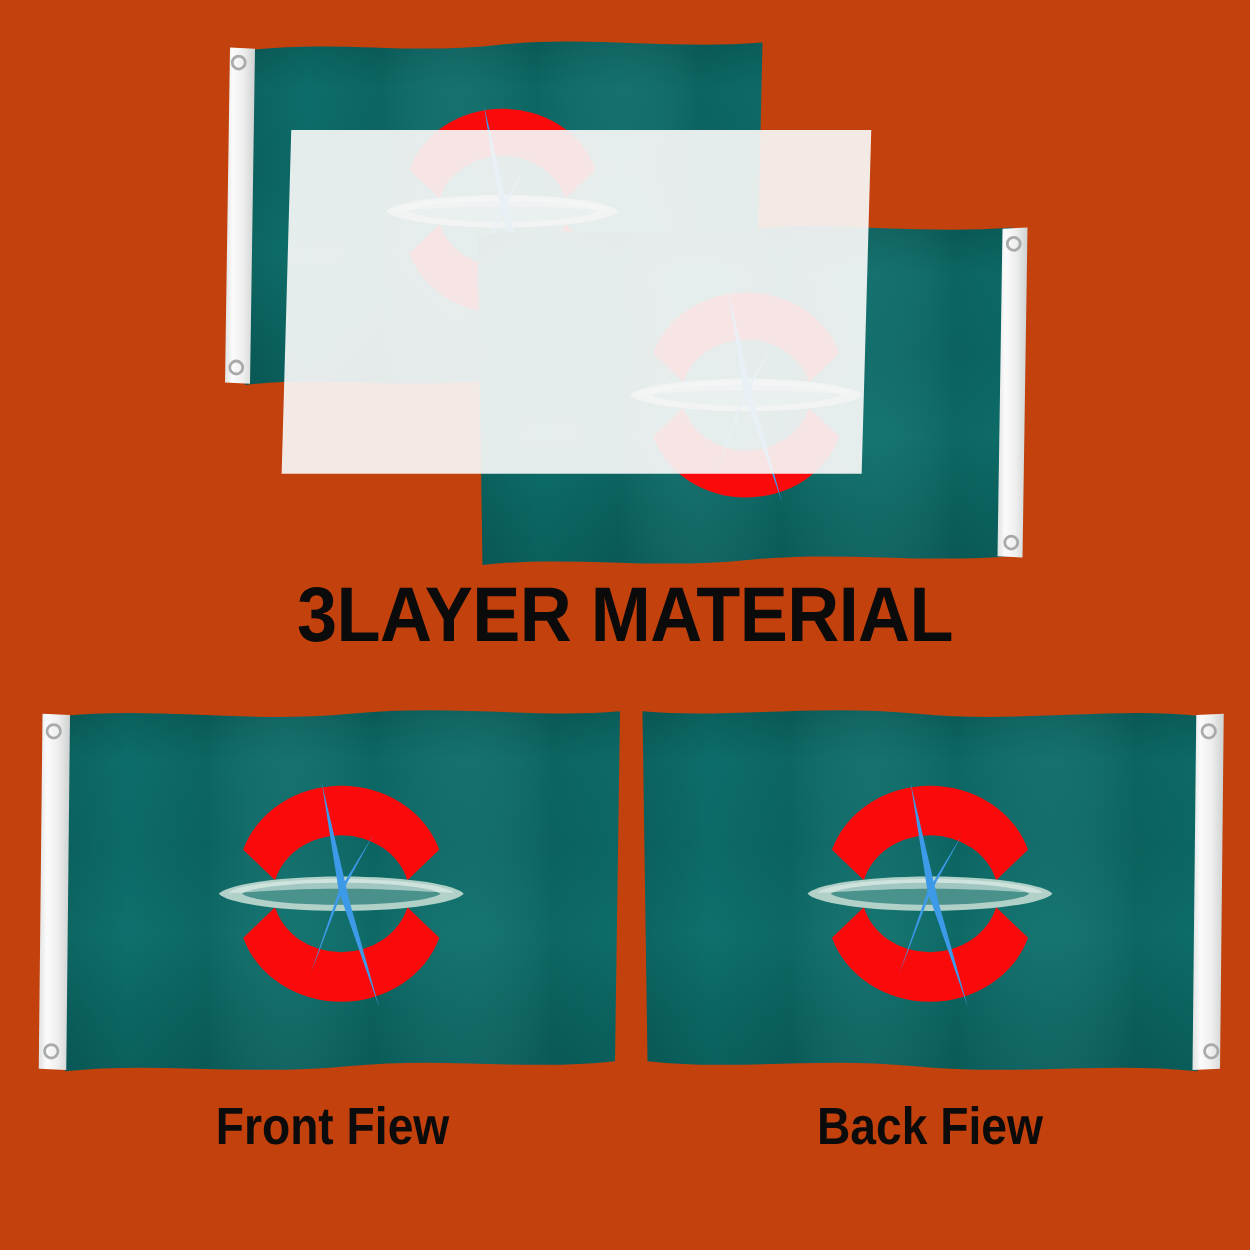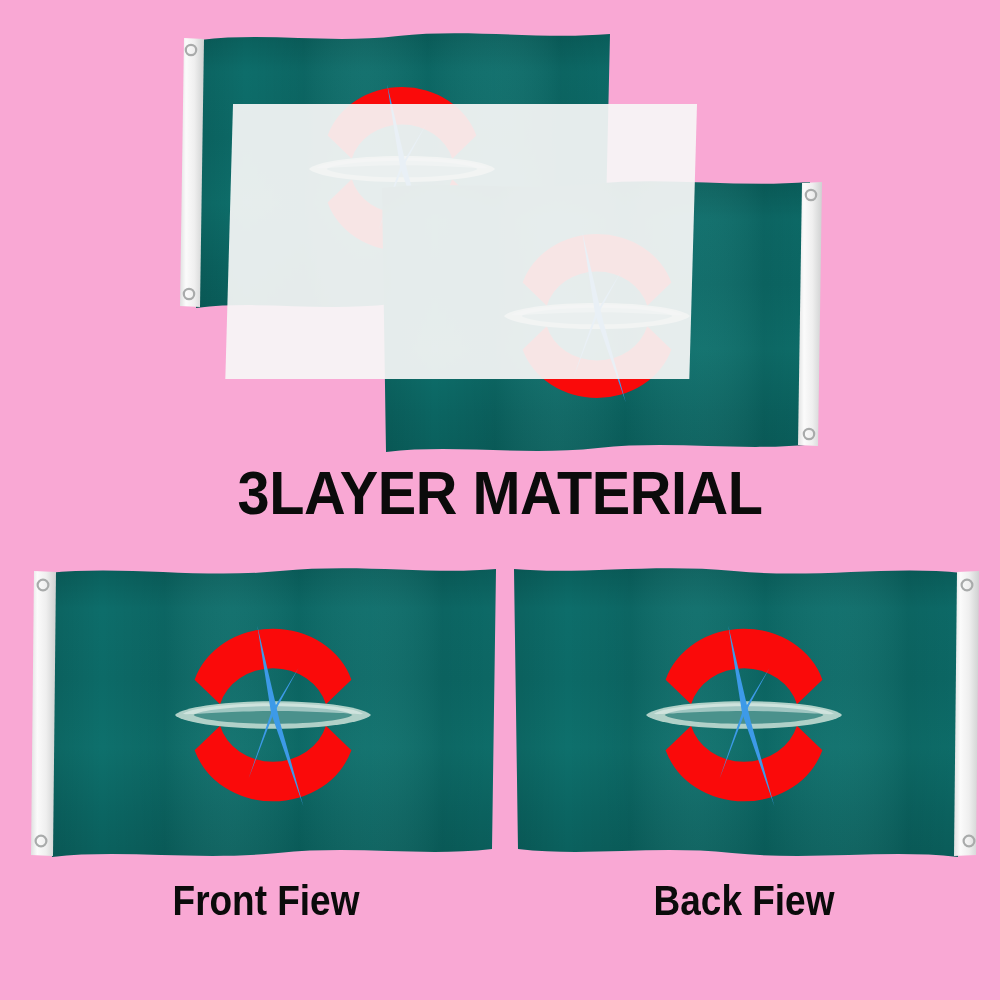--- a/index.html
+++ b/index.html
@@ -14,21 +14,21 @@
     height: 1000px;
     font-family: "Liberation Sans", "DejaVu Sans", sans-serif;
     overflow: hidden;
     position: relative;
   }
 
   #stage {
     position: relative;
     width: 1000px;
     height: 1000px;
-    background: #f9a8d4;
+    background: #c2410c;
   }
 
   
   .flag {
     position: absolute;
   }
   .flag svg { display: block; width: 100%; height: 100%; overflow: visible; }
 
   
   #composite-group {

